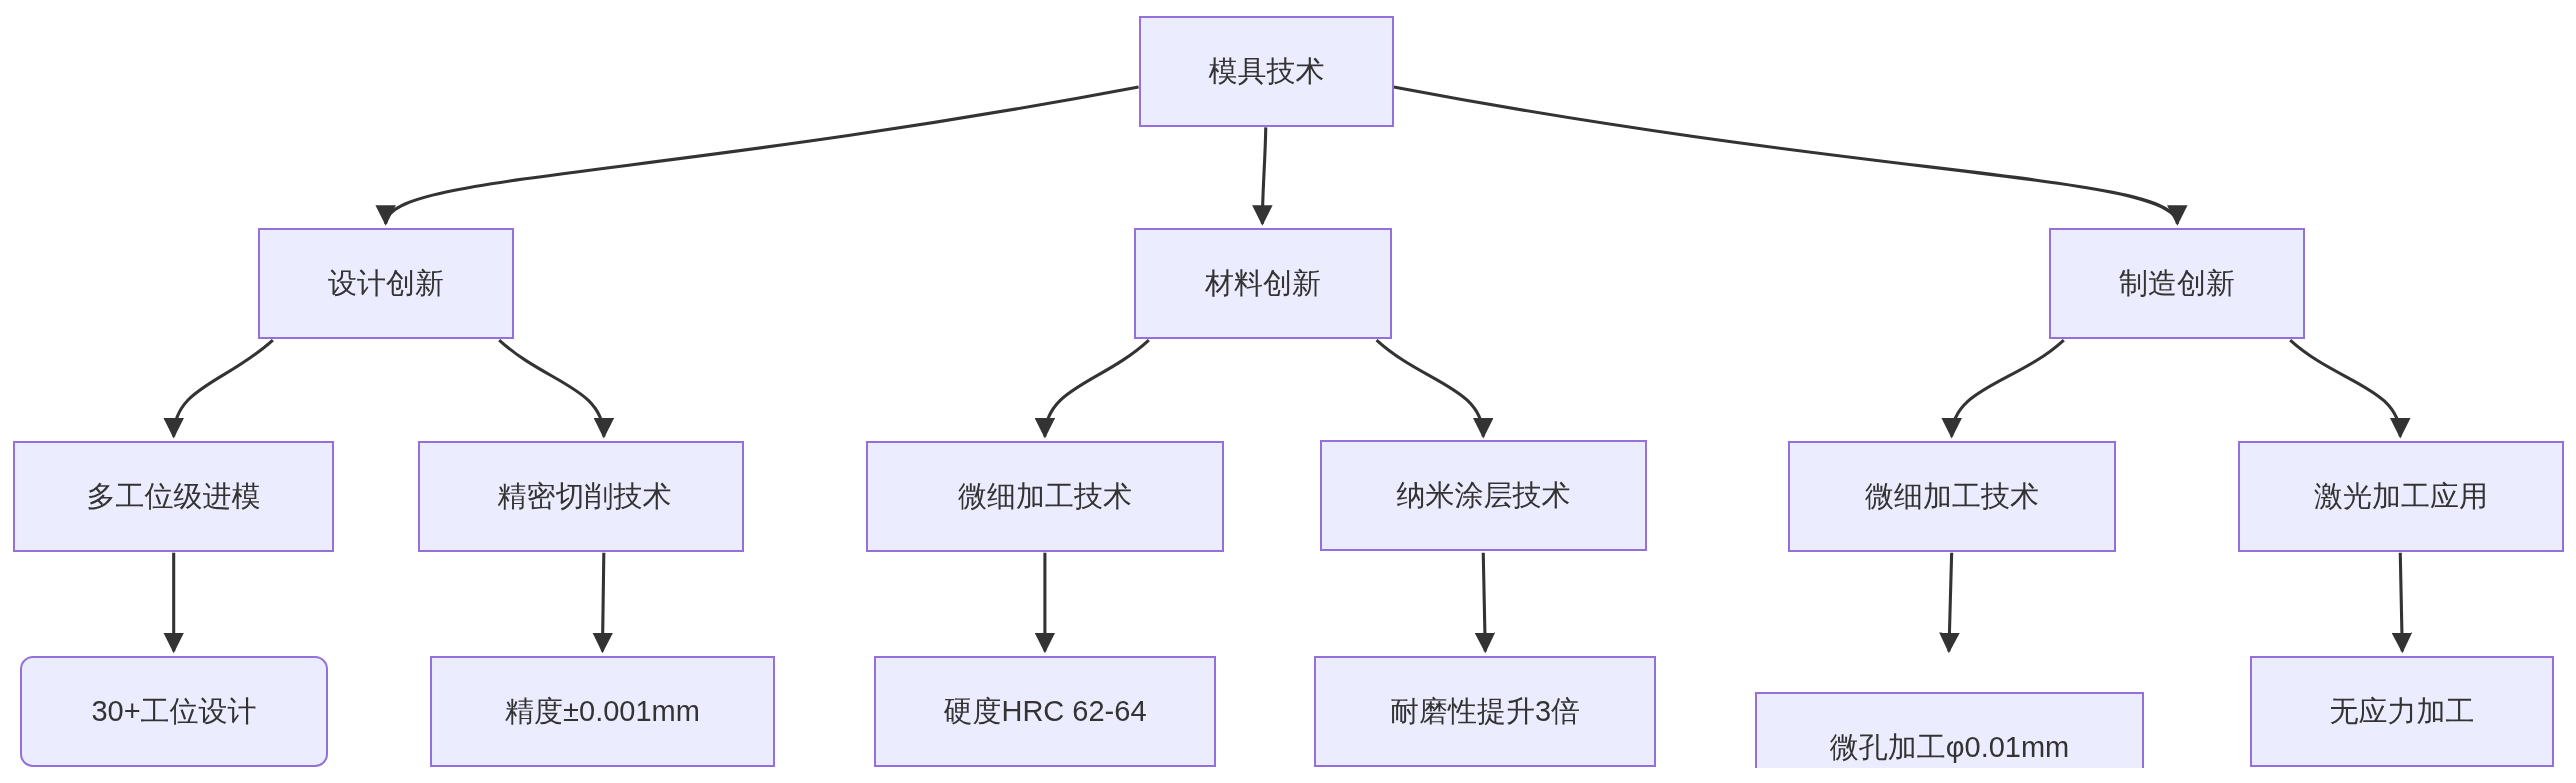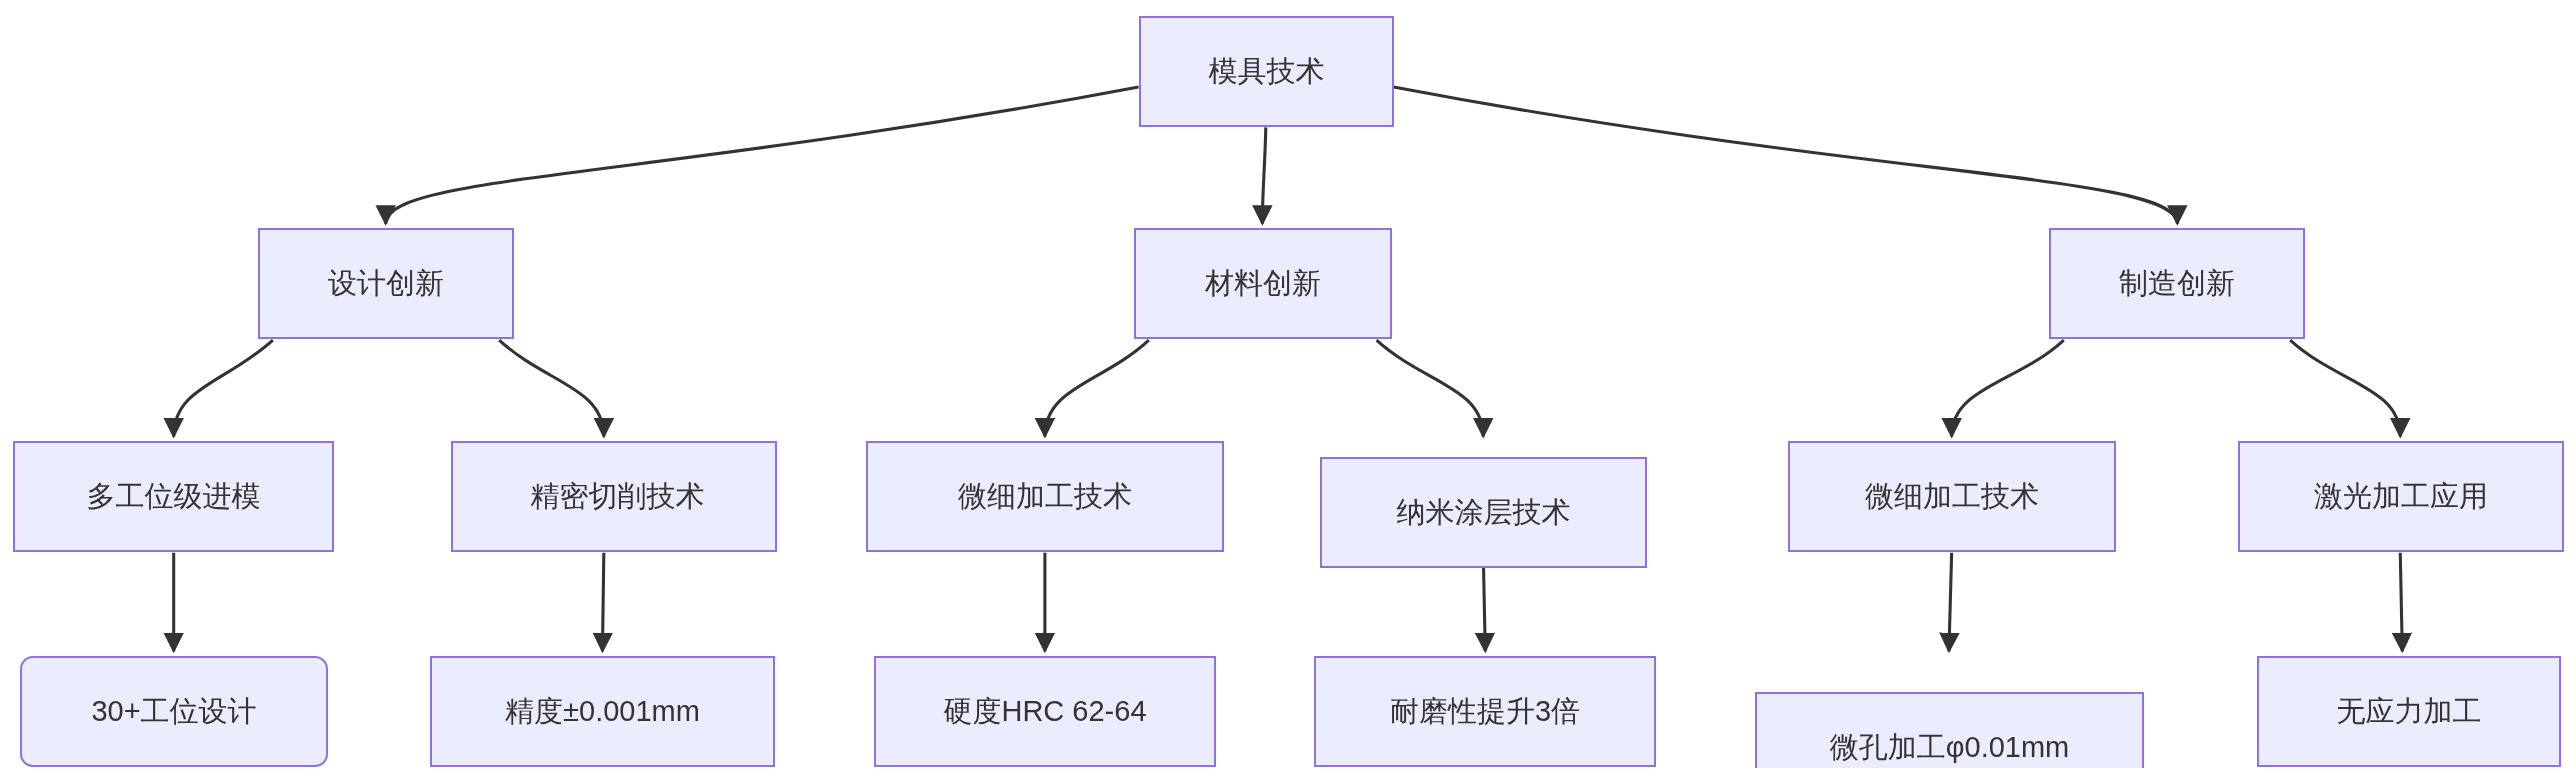--- a/index.html
+++ b/index.html
@@ -85,27 +85,27 @@
   <div class="node" style="left:2049px; top:228px; width:256px; height:111px;">
     <span class="label">制造创新</span>
   </div>
   <div class="node" style="left:1134px; top:228px; width:258px; height:111px;">
     <span class="label">材料创新</span>
   </div>
 
   <div class="node" style="left:13px; top:441px; width:321px; height:111px;">
     <span class="label">多工位级进模</span>
   </div>
-  <div class="node" style="left:451px; top:441px; width:326px; height:111px;padding-left:7px;">
+  <div class="node" style="left:418px; top:441px; width:326px; height:111px;padding-left:7px;">
     <span class="label">精密切削技术</span>
   </div>
   <div class="node" style="left:866px; top:441px; width:358px; height:111px;">
     <span class="label">微细加工技术</span>
   </div>
-  <div class="node" style="left:1320px; top:457px; width:327px; height:111px;">
+  <div class="node" style="left:1320px; top:440px; width:327px; height:111px;">
     <span class="label">纳米涂层技术</span>
   </div>
   <div class="node" style="left:1788px; top:441px; width:328px; height:111px;">
     <span class="label">微细加工技术</span>
   </div>
   <div class="node" style="left:2238px; top:441px; width:326px; height:111px;">
     <span class="label">激光加工应用</span>
   </div>
 
   <div class="node" style="left:20px; top:656px; width:308px; height:111px;border-radius:13px;">
@@ -116,18 +116,18 @@
   </div>
   <div class="node" style="left:874px; top:656px; width:342px; height:111px;">
     <span class="label">硬度HRC 62-64</span>
   </div>
   <div class="node" style="left:1314px; top:656px; width:342px; height:111px;">
     <span class="label">耐磨性提升3倍</span>
   </div>
   <div class="node" style="left:1755px; top:692px; width:389px; height:111px;">
     <span class="label">微孔加工φ0.01mm</span>
   </div>
-  <div class="node" style="left:2250px; top:656px; width:304px; height:111px;margin-left:7px;">
+  <div class="node" style="left:2250px; top:656px; width:304px; height:111px;">
     <span class="label">无应力加工</span>
   </div>
 
 </div>
 
 
 </body></html>

